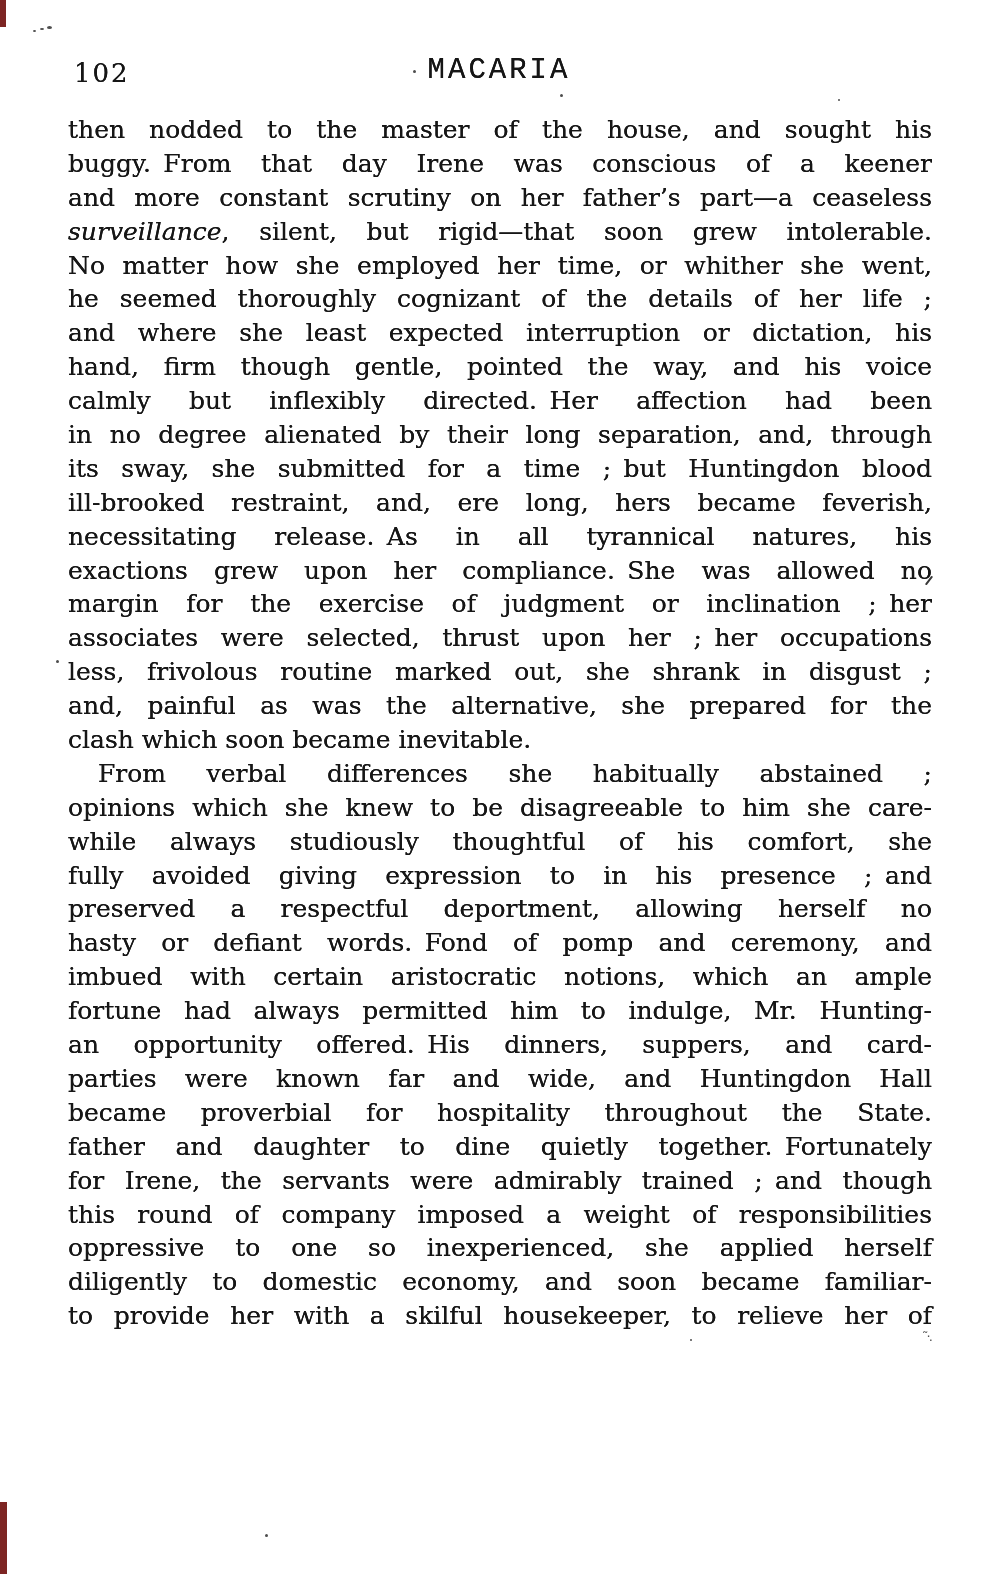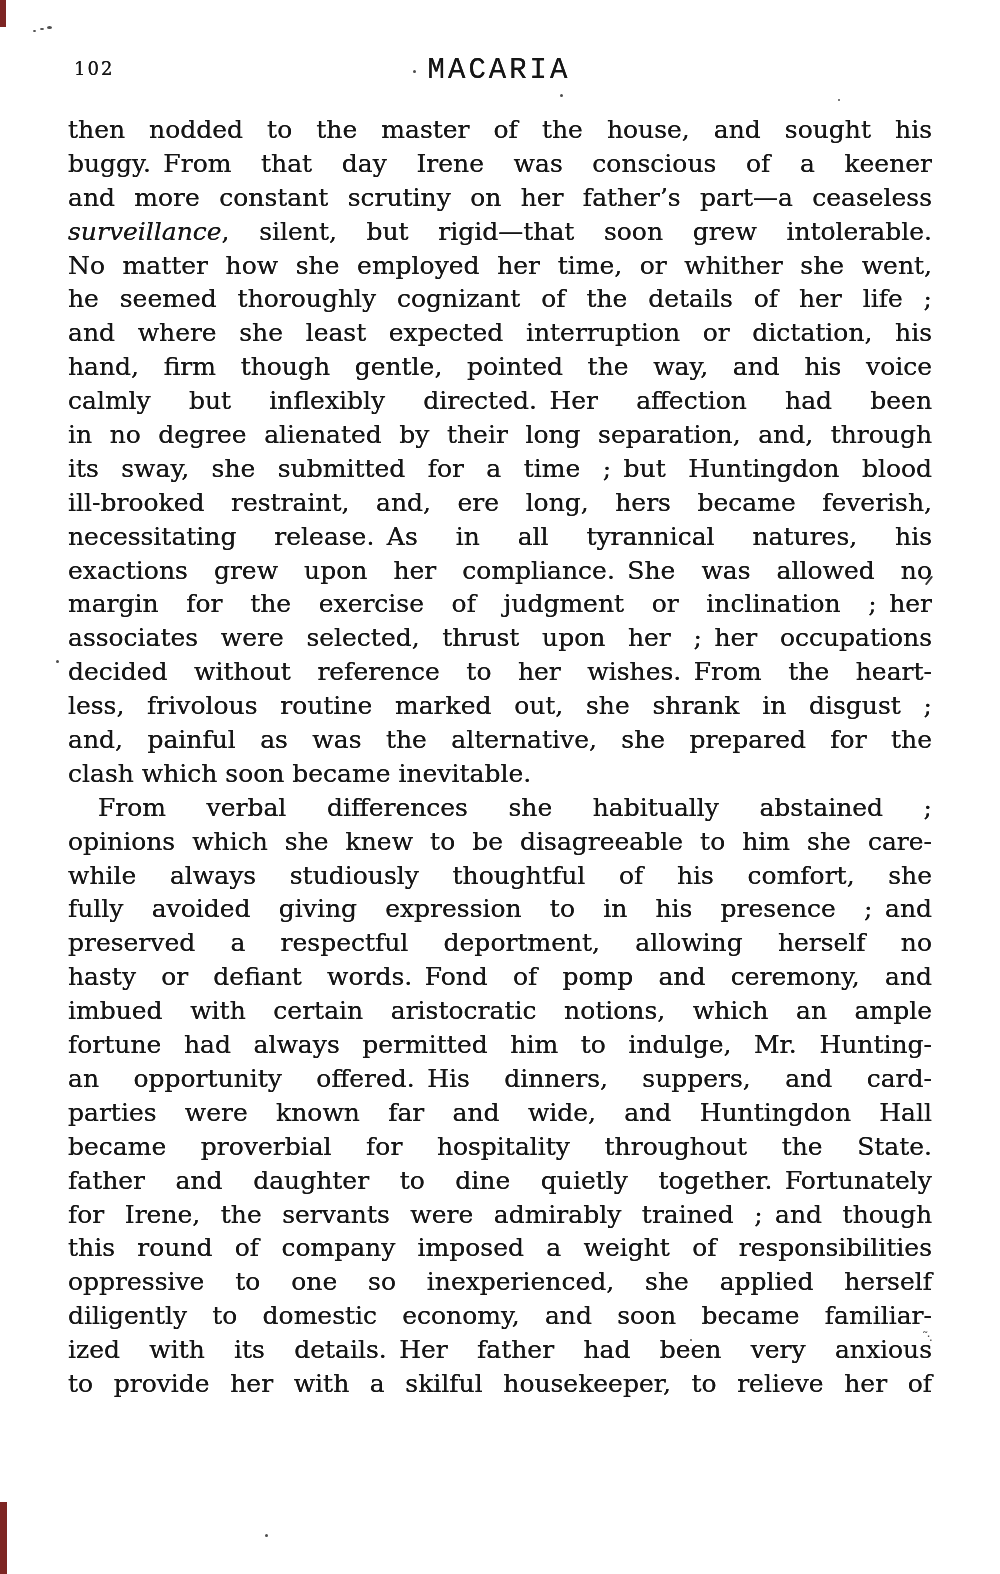--- a/index.html
+++ b/index.html
@@ -12,21 +12,21 @@
     font-family: "DejaVu Serif", "Liberation Serif", serif;
     color: #161616;
     overflow: hidden;
   }
   .header {
     position: absolute;
     top: 54px; left: 68px; right: 70px; height: 36px;
   }
   .page-number {
     position: absolute; left: 6px; top: 4px;
-    font-size: 18px; letter-spacing: 2px;
+    font-size: 26px; letter-spacing: 2px;
     text-shadow: 0 0 0.5px currentColor;
   }
   .running-title {
     position: absolute; left: 0; right: 0; top: 0;
     text-align: center;
     font-size: 29px; letter-spacing: 3px;
     text-shadow: 0 0 0.6px currentColor;
     font-family: Liberation Mono, monospace;
   }
   .body-text {
@@ -80,41 +80,39 @@
       <div class="line"><span>and where she least expected interruption or dictation, his</span></div>
       <div class="line"><span>hand, firm though gentle, pointed the way, and his voice</span></div>
       <div class="line"><span>calmly but inflexibly directed. Her affection had been</span></div>
       <div class="line"><span>in no degree alienated by their long separation, and, through</span></div>
       <div class="line"><span>its sway, she submitted for a time ; but Huntingdon blood</span></div>
       <div class="line"><span>ill-brooked restraint, and, ere long, hers became feverish,</span></div>
       <div class="line"><span>necessitating release. As in all tyrannical natures, his</span></div>
       <div class="line"><span>exactions grew upon her compliance. She was allowed no</span></div>
       <div class="line"><span>margin for the exercise of judgment or inclination ; her</span></div>
       <div class="line"><span>associates were selected, thrust upon her ; her occupations</span></div>
-      <div class="line"><span>decided without reference to her wishes. From the heart-</span></div>
       <div class="line"><span>less, frivolous routine marked out, she shrank in disgust ;</span></div>
       <div class="line"><span>and, painful as was the alternative, she prepared for the</span></div>
       <div class="line no-justify"><span>clash which soon became inevitable.</span></div>
       <div class="line indent"><span>From verbal differences she habitually abstained ;</span></div>
       <div class="line"><span>opinions which she knew to be disagreeable to him she care-</span></div>
       <div class="line"><span>while always studiously thoughtful of his comfort, she</span></div>
       <div class="line"><span>fully avoided giving expression to in his presence ; and</span></div>
       <div class="line"><span>preserved a respectful deportment, allowing herself no</span></div>
       <div class="line"><span>hasty or defiant words. Fond of pomp and ceremony, and</span></div>
       <div class="line"><span>imbued with certain aristocratic notions, which an ample</span></div>
       <div class="line"><span>fortune had always permitted him to indulge, Mr. Hunting-</span></div>
       <div class="line"><span>an opportunity offered. His dinners, suppers, and card-</span></div>
       <div class="line"><span>parties were known far and wide, and Huntingdon Hall</span></div>
       <div class="line"><span>became proverbial for hospitality throughout the State.</span></div>
       <div class="line"><span>father and daughter to dine quietly together. Fortunately</span></div>
       <div class="line"><span>for Irene, the servants were admirably trained ; and though</span></div>
       <div class="line"><span>this round of company imposed a weight of responsibilities</span></div>
       <div class="line"><span>oppressive to one so inexperienced, she applied herself</span></div>
       <div class="line"><span>diligently to domestic economy, and soon became familiar-</span></div>
-      <div class="line"><span>ized with its details. Her father had been very anxious</span></div>
       <div class="line"><span>to provide her with a skilful housekeeper, to relieve her of</span></div>
     </div>
 
   <div>
       <div class="artifact" style="left: 0px; top: 0px; width: 6px; height: 27px; background: rgb(125, 37, 35);"></div>
       <div class="artifact" style="left: 0px; top: 1502px; width: 7px; height: 72px; background: rgb(125, 37, 35);"></div>
       <div class="speck" style="left: 33px; top: 30px; width: 3px; height: 2px;"></div>
       <div class="speck" style="left: 40px; top: 28px; width: 4px; height: 2px;"></div>
       <div class="speck" style="left: 47px; top: 26px; width: 5px; height: 3px;"></div>
       <div class="speck" style="left: 413px; top: 70px; width: 3px; height: 3px;"></div>

